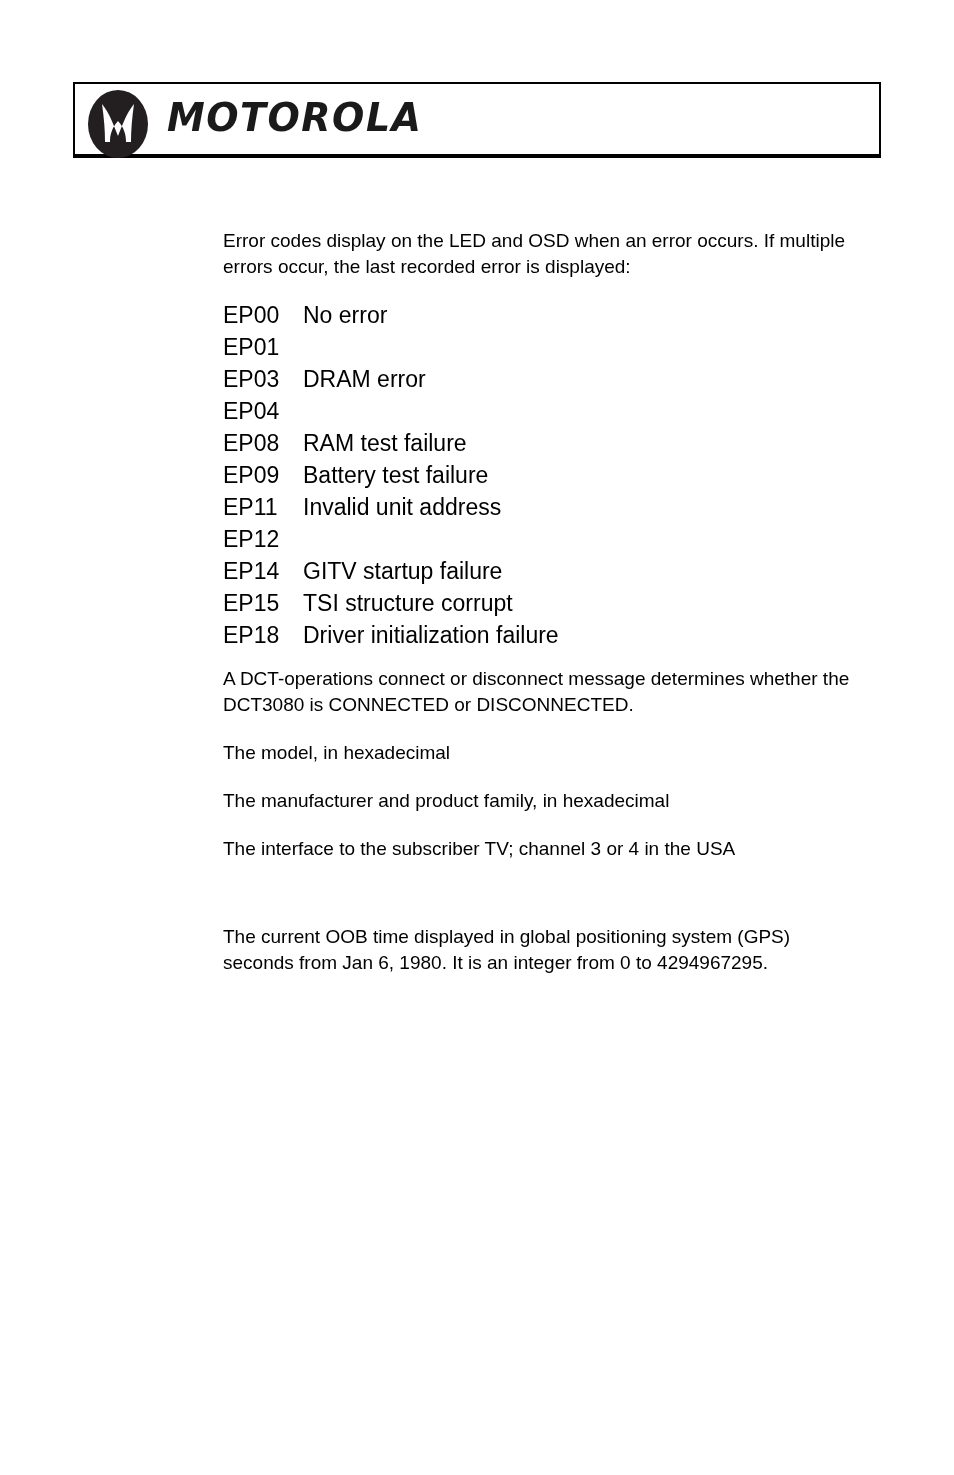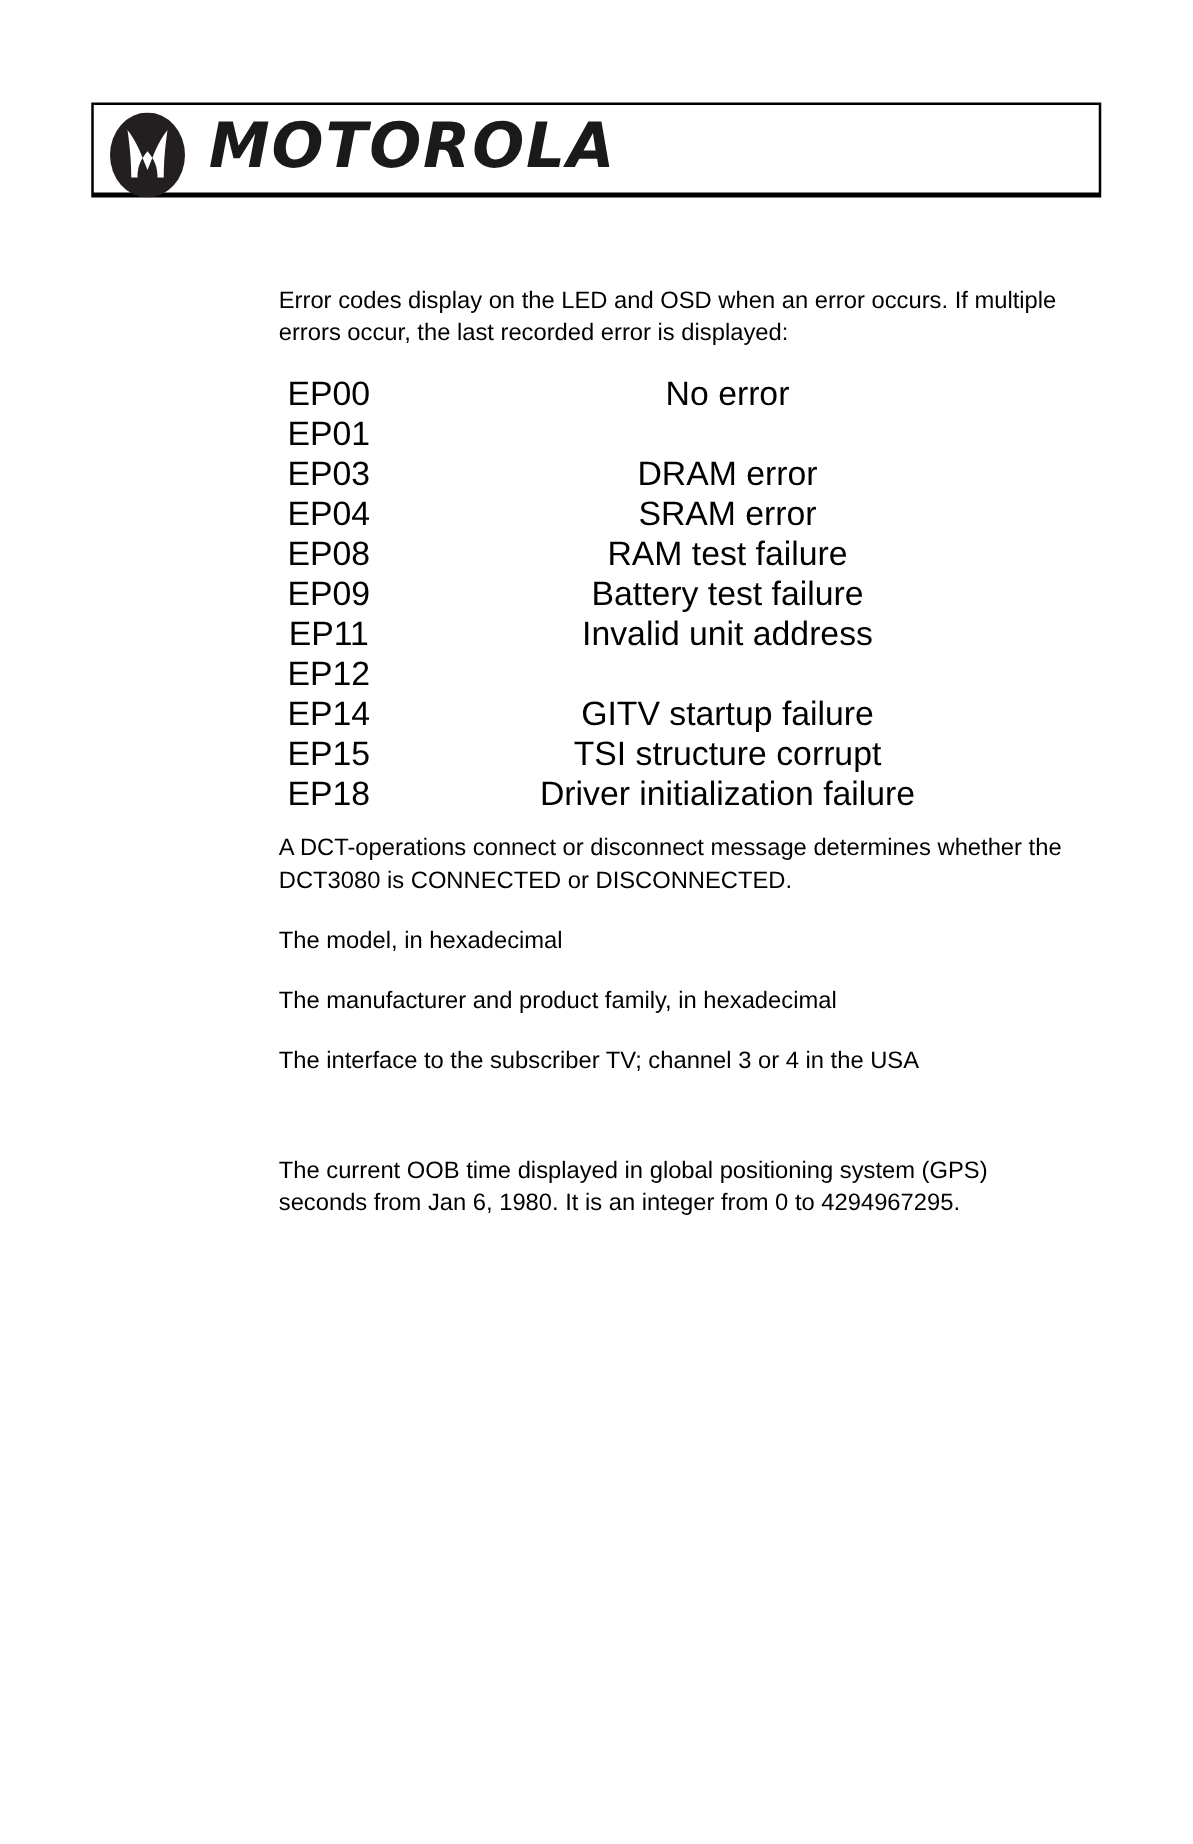--- a/index.html
+++ b/index.html
@@ -41,21 +41,21 @@
   }
   .logo-wrap svg { display: block; }
 
   .wordmark {
     position: absolute;
     left: 167px;
     top: 97px;
     font-family: "DejaVu Sans", sans-serif;
     font-weight: bold;
     font-style: italic;
-    font-size: 49px;
+    font-size: 38px;
     letter-spacing: 1.5px;
     color: #1a1a1a;
     line-height: 40px;
     white-space: nowrap;
     transform: scaleY(1.02);
     transform-origin: left top;
   }
 
   
   .content {
@@ -73,24 +73,23 @@
     color: #000;
   }
 
   .code-list {
     margin: 0;
     padding: 0;
     list-style: none;
   }
   .code-row {
     display: flex;
-    font-size: 27px;
+    font-size: 23px;
     line-height: 26px;
     margin-bottom: 6px;
-    text-align: center;
   }
   .code-row .code {
     width: 80px;
     flex: 0 0 80px;
   }
   .code-row .desc {
     flex: 1 1 auto;
   }
   .list-gap { height: 12px; }
   .big-gap { height: 40px; }
@@ -120,21 +119,20 @@
     </li>
     <li class="code-row">
       <span class="code">EP01</span>
     </li>
     <li class="code-row">
       <span class="code">EP03</span>
       <span class="desc">DRAM error</span>
     </li>
     <li class="code-row">
       <span class="code">EP04</span>
-      <span class="desc">SRAM error</span>
     </li>
     <li class="code-row">
       <span class="code">EP08</span>
       <span class="desc">RAM test failure</span>
     </li>
     <li class="code-row">
       <span class="code">EP09</span>
       <span class="desc">Battery test failure</span>
     </li>
     <li class="code-row">

